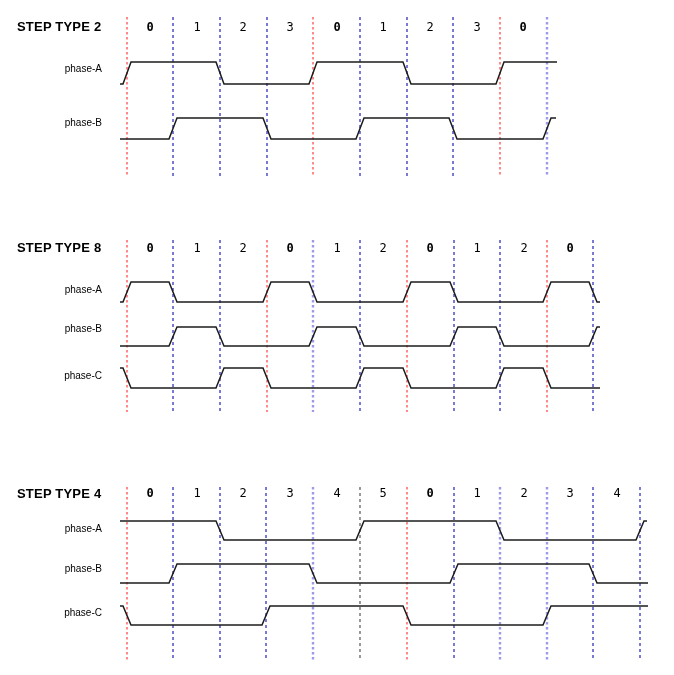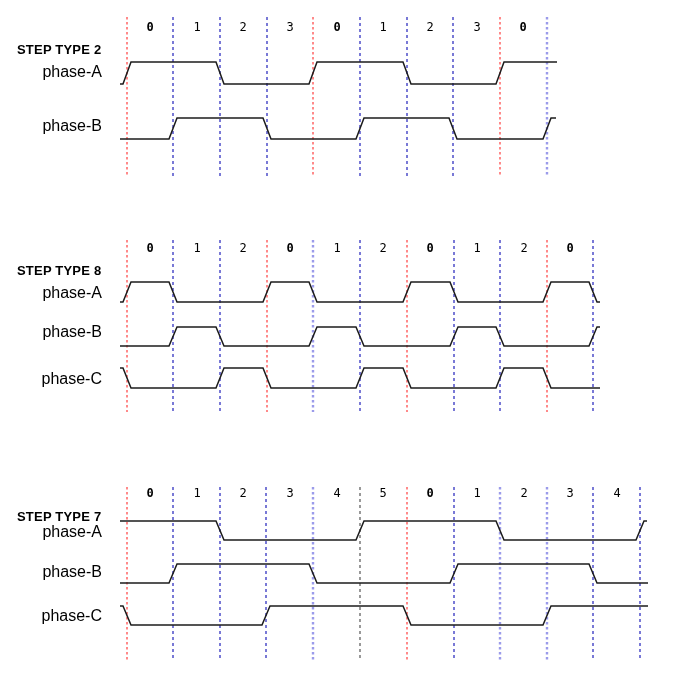--- a/index.html
+++ b/index.html
@@ -13,29 +13,28 @@
   }
   #wave-svg { position: absolute; left: 0; top: 0; }
   .section-title {
     position: absolute;
     font-family: "Liberation Sans", sans-serif;
     font-size: 13px;
     font-weight: bold;
     color: #000000;
     white-space: nowrap;
     letter-spacing: 0.2px;
-    margin-top: 23px;
   }
   .phase-label {
     position: absolute;
     left: 20px;
     width: 82px;
     text-align: right;
     font-family: "Liberation Sans", sans-serif;
-    font-size: 16px;
+    font-size: 10px;
     color: #000000;
     white-space: nowrap;
   }
   .step-number {
     position: absolute;
     width: 24px;
     text-align: center;
     font-family: "DejaVu Sans Mono", monospace;
     font-size: 12px;
     color: #000000;
@@ -112,21 +111,21 @@
       <div class="step-number bold" style="left: 278px; top: 241px;">0</div>
       <div class="step-number" style="left: 325px; top: 241px;">1</div>
       <div class="step-number" style="left: 371px; top: 241px;">2</div>
       <div class="step-number bold" style="left: 418px; top: 241px;">0</div>
       <div class="step-number" style="left: 465px; top: 241px;">1</div>
       <div class="step-number" style="left: 512px; top: 241px;">2</div>
       <div class="step-number bold" style="left: 558px; top: 241px;">0</div>
       <div class="phase-label" style="top: 523px;">phase-A</div>
       <div class="phase-label" style="top: 563px;">phase-B</div>
       <div class="phase-label" style="top: 607px;">phase-C</div>
-      <div class="section-title" style="left: 17px; top: 486px;">STEP TYPE 7</div>
+      <div class="section-title" style="left: 17px; top: 486px;">STEP TYPE 4</div>
       <div class="step-number bold" style="left: 138px; top: 486px;">0</div>
       <div class="step-number" style="left: 185px; top: 486px;">1</div>
       <div class="step-number" style="left: 231px; top: 486px;">2</div>
       <div class="step-number" style="left: 278px; top: 486px;">3</div>
       <div class="step-number" style="left: 325px; top: 486px;">4</div>
       <div class="step-number" style="left: 371px; top: 486px;">5</div>
       <div class="step-number bold" style="left: 418px; top: 486px;">0</div>
       <div class="step-number" style="left: 465px; top: 486px;">1</div>
       <div class="step-number" style="left: 512px; top: 486px;">2</div>
       <div class="step-number" style="left: 558px; top: 486px;">3</div>

